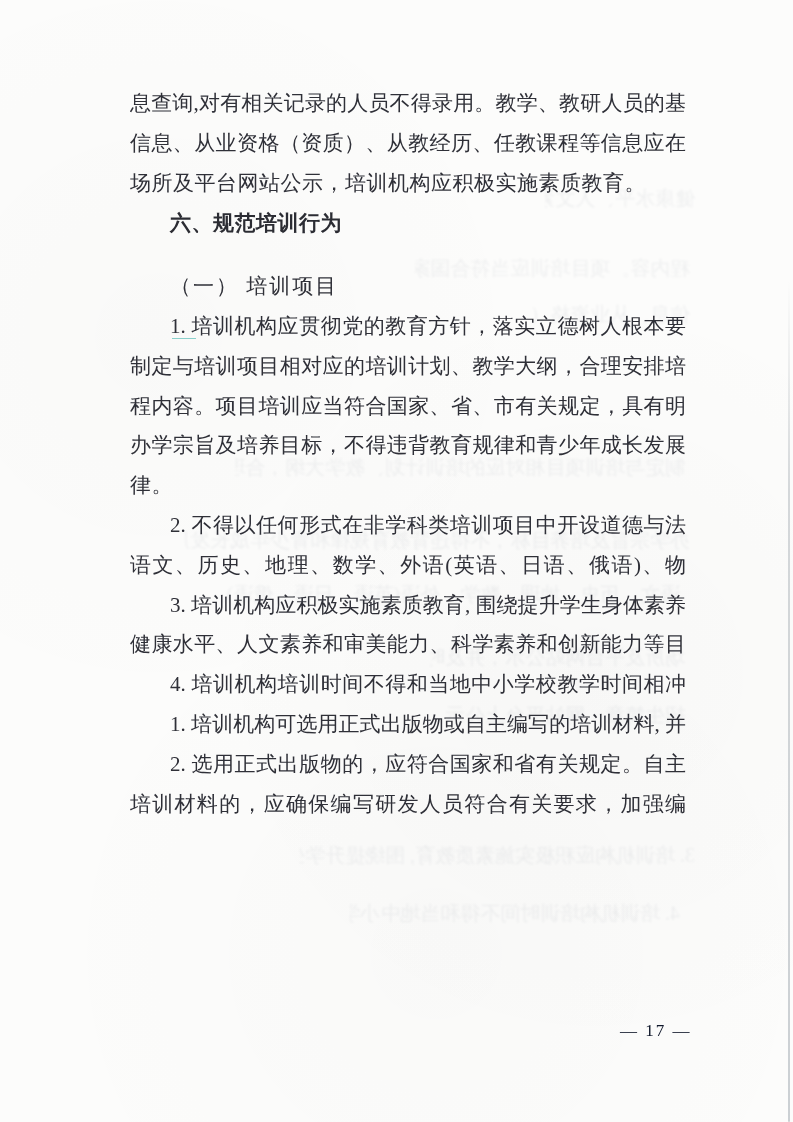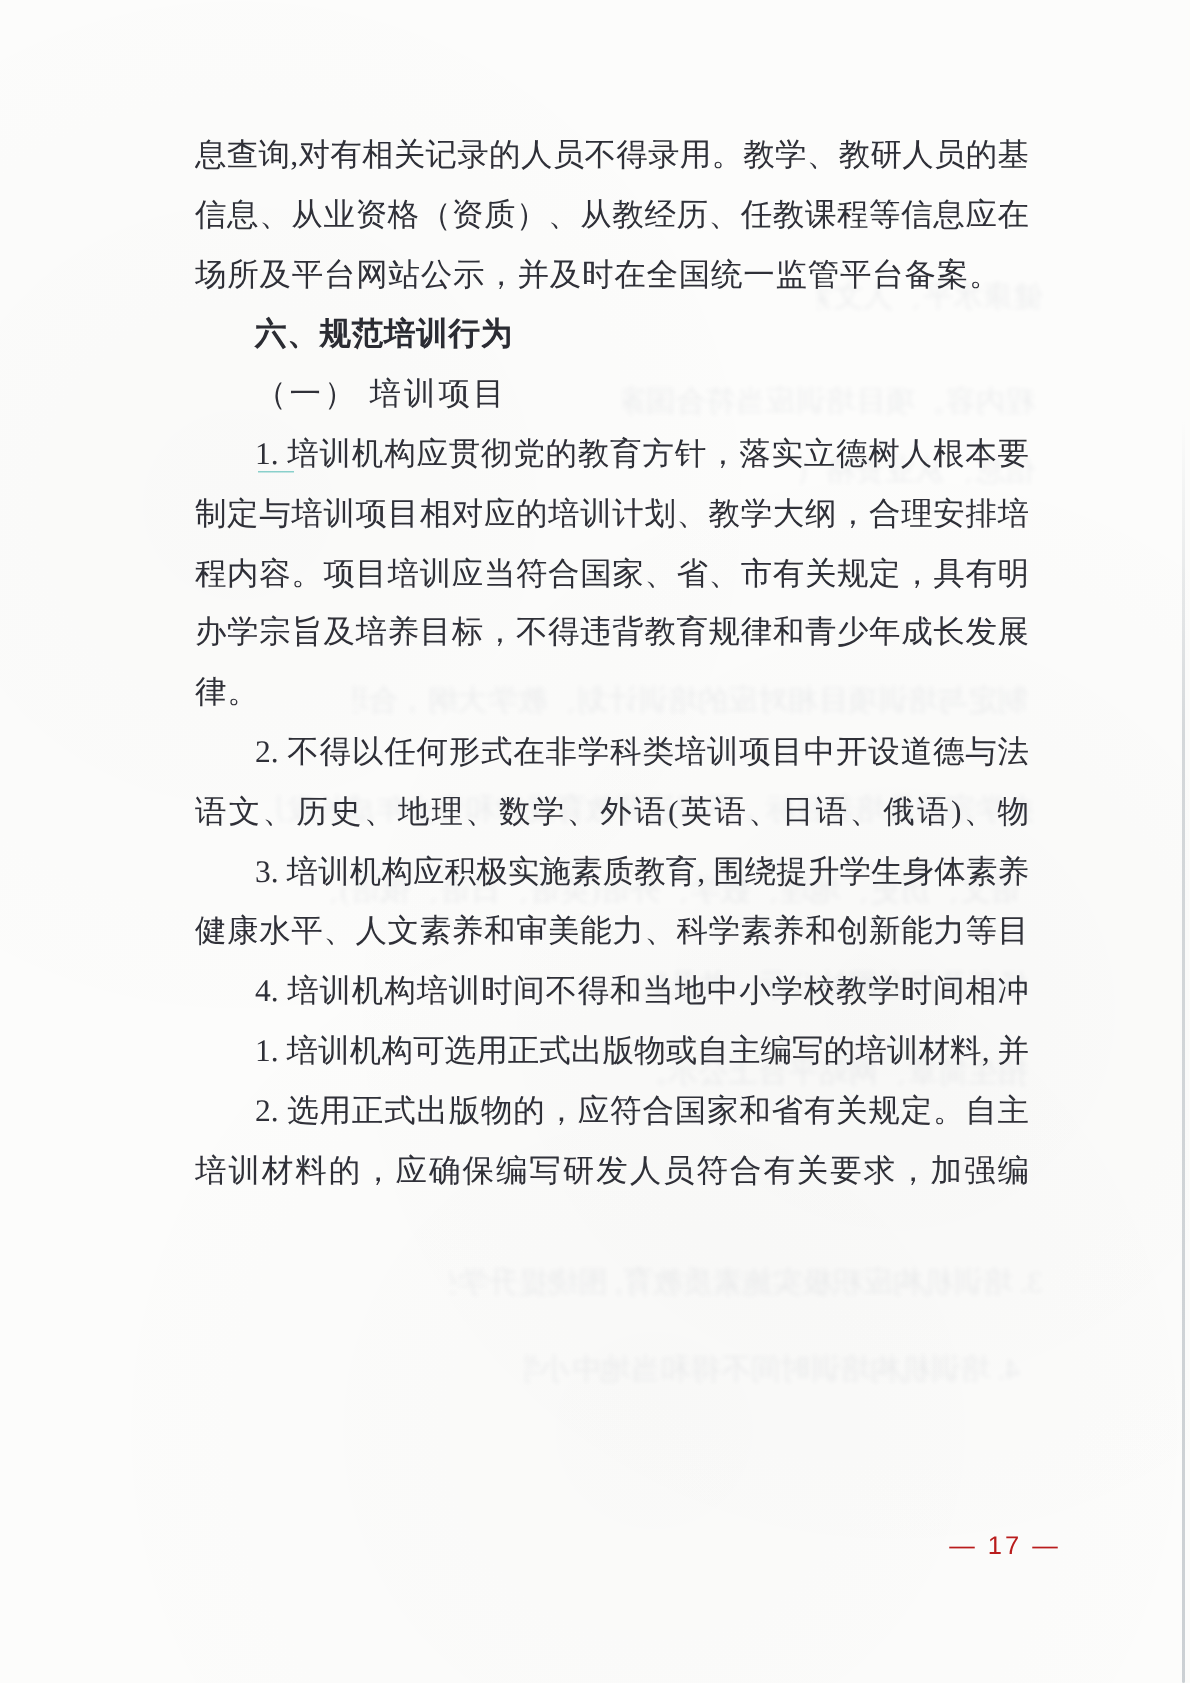--- a/index.html
+++ b/index.html
@@ -54,39 +54,40 @@
   }
   .ind { padding-left: 40px; }
   .jf.ind { padding-left: 40px; width: 516px; }
   .heading {
     font-family: Liberation Sans, sans-serif;
     font-weight: 700;
     color: #2b2c33;
   }
   .subheading {
     letter-spacing: 2px;
+    margin-top: 24px;
   }
   .artifact-underline {
     position: absolute;
     left: 42px;
     top: 31px;
     width: 24px;
     height: 1.5px;
     background: rgba(0, 158, 148, 0.45);
   }
   .footer-pagenum {
     position: absolute;
     left: 620px;
     top: 1021px;
     width: 100px;
-    text-align: center;
+    text-align: left;
     font-size: 17px;
     letter-spacing: 2px;
-    color: #b91c1c;
-    font-family: Liberation Sans, sans-serif;
+    color: #0f172a;
+    font-family: Liberation Serif, serif;
   }
   .edge-shadow {
     position: absolute;
     right: 3px;
     top: 280px;
     bottom: 0;
     width: 2px;
     background: linear-gradient(to bottom, rgba(210,213,216,0), rgba(205,209,212,0.85) 25%, rgba(198,203,207,0.9));
     border-radius: 1px;
   }
@@ -105,21 +106,21 @@
   }
 </style>
 </head>
 <body>
 
 <div class="page">
 
   <div class="text-block">
     <div class="line jf">息查询,对有相关记录的人员不得录用。教学、教研人员的基本</div>
     <div class="line jf">信息、从业资格（资质）、从教经历、任教课程等信息应在培训</div>
-    <div class="line">场所及平台网站公示，并及时在全国统一监管平台备案。</div>
+    <div class="line">场所及平台网站公示，培训机构应积极实施素质教育。</div>
     <div class="line ind heading">六、规范培训行为</div>
     <div class="line ind subheading">（一） 培训项目</div>
     <div class="line jf ind">
       <span>1. 培训机构应贯彻党的教育方针，落实立德树人根本要求，</span>
       <span class="artifact-underline"></span>
     </div>
     <div class="line jf">制定与培训项目相对应的培训计划、教学大纲，合理安排培训课</div>
     <div class="line jf">程内容。项目培训应当符合国家、省、市有关规定，具有明确的</div>
     <div class="line jf">办学宗旨及培养目标，不得违背教育规律和青少年成长发展规</div>
     <div class="line">律。</div>

